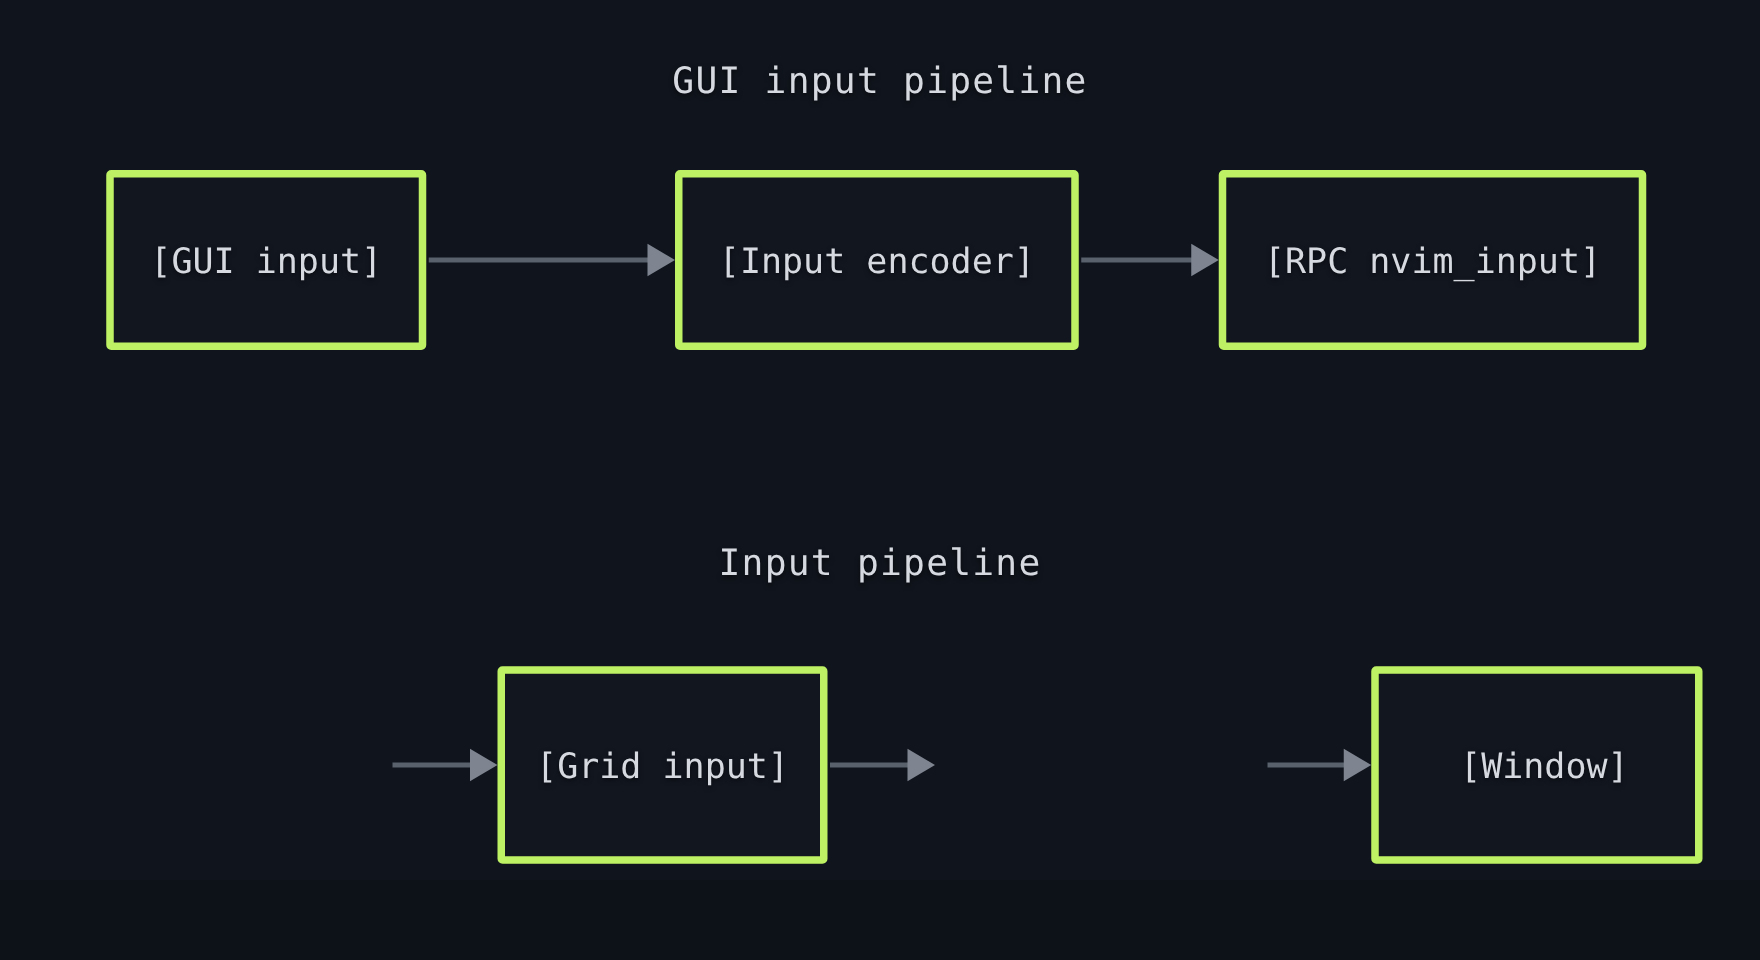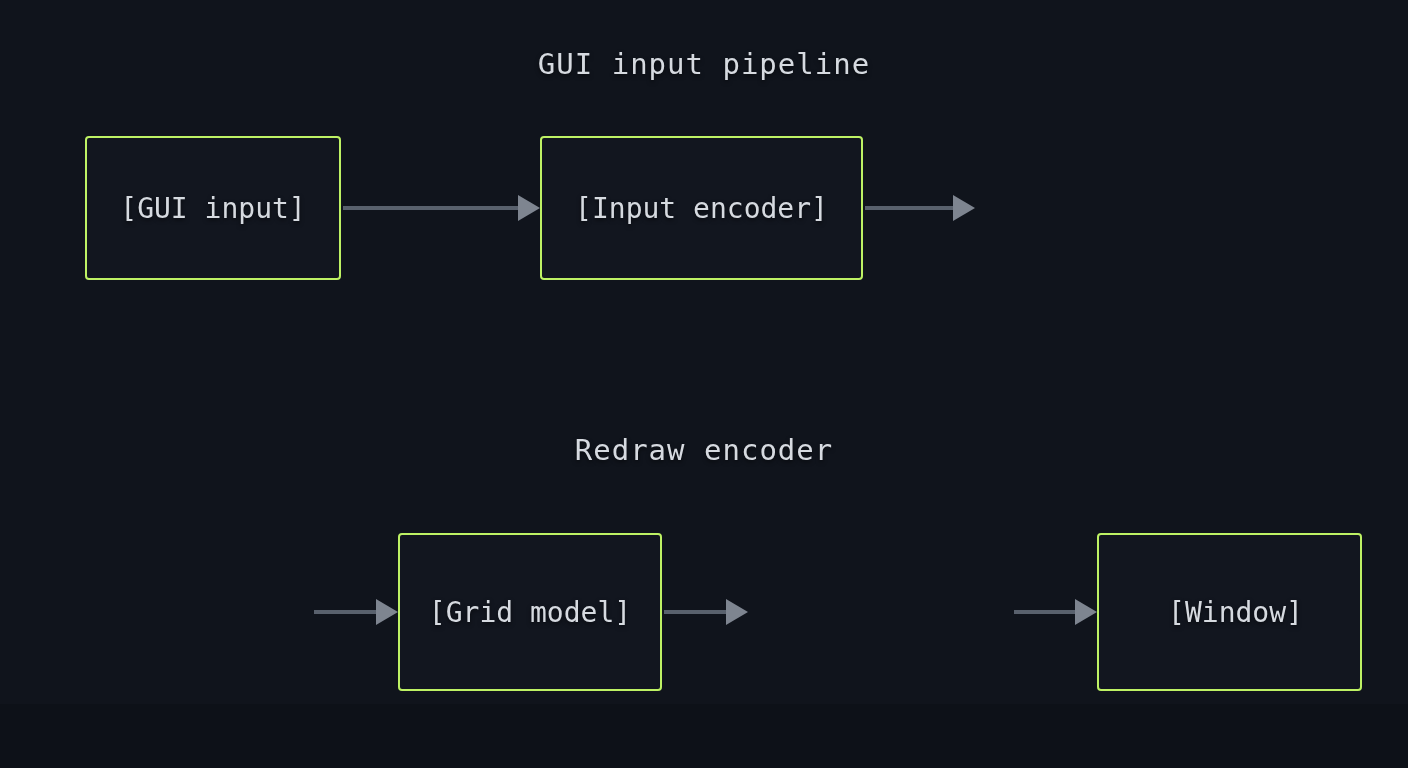--- a/index.html
+++ b/index.html
@@ -26,21 +26,21 @@
     text-shadow: 0 2px 4px rgba(0,0,0,0.55);
     white-space: pre;
   }
   #title-gui { top: 47px; }
   #title-redraw { top: 433px; }
 
   .node {
     position: absolute;
     box-sizing: border-box;
     background: #12161f;
-    border: 2px solid #bef264;
+    border: 6px solid #bef264;
     border-radius: 4px;
     display: flex;
     align-items: center;
     justify-content: center;
     font-size: 28px;
     color: #d6dae0;
     text-shadow: 0 2px 4px rgba(0,0,0,0.55);
     white-space: pre;
   }
 
@@ -102,30 +102,31 @@
     <div class="head"></div>
   </div>
 
   <div class="node row1" id="n-input-encoder">[Input encoder]</div>
 
   <div class="arrow" id="a2">
     <div class="shaft"></div>
     <div class="head"></div>
   </div>
 
+  <div class="node row1" id="n-rpc-nvim">[RPC nvim_input]</div>
 
-  <div class="pipeline-title" id="title-redraw">Redraw encoder</div>
+  <div class="pipeline-title" id="title-redraw">Input pipeline</div>
 
 
   <div class="arrow" id="a3">
     <div class="shaft"></div>
     <div class="head"></div>
   </div>
 
-  <div class="node row2" id="n-grid-model">[Grid model]</div>
+  <div class="node row2" id="n-grid-model">[Grid input]</div>
 
   <div class="arrow" id="a4">
     <div class="shaft"></div>
     <div class="head"></div>
   </div>
 
 
   <div class="arrow" id="a5">
     <div class="shaft"></div>
     <div class="head"></div>

